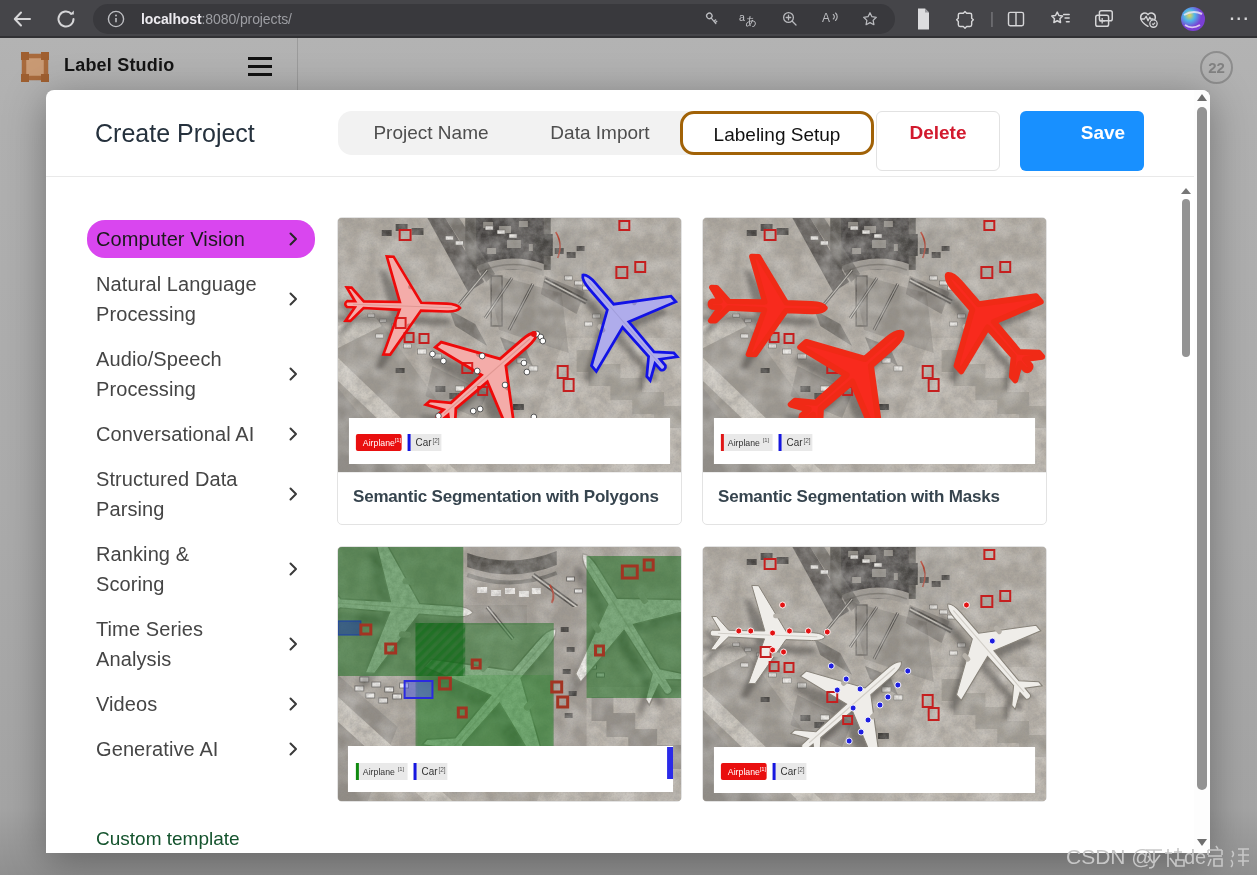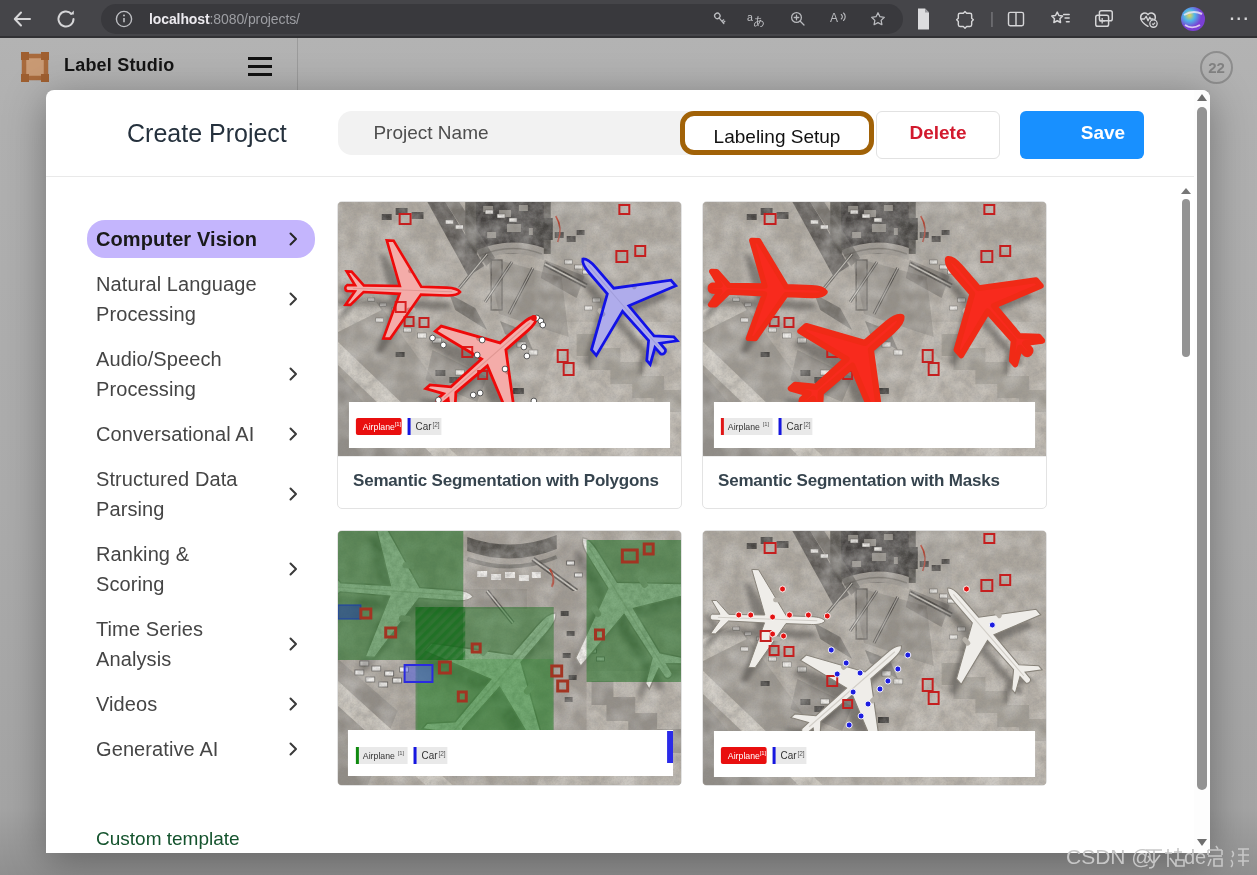--- a/index.html
+++ b/index.html
@@ -2,61 +2,61 @@
 <html><head>
 <meta charset="utf-8">
 <style>
   * { margin:0; padding:0; box-sizing:border-box; }
   html,body { width:1257px; height:875px; overflow:hidden; font-family:"Liberation Sans", sans-serif; }
   body { position:relative; background:#adadad; }
 
   
   #chrome { position:absolute; left:0; top:0; width:1257px; height:38px; background:#454549; border-bottom:2px solid #313134; }
   .cicon { position:absolute; top:0; height:38px; display:flex; align-items:center; justify-content:center; color:#d6d6d8; }
-  #urlpill { position:absolute; left:101px; top:4px; width:802px; height:30px; background:#39393d; border-radius:15px; display:flex; align-items:center;text-align:center; }
+  #urlpill { position:absolute; left:93px; top:4px; width:802px; height:30px; background:#39393d; border-radius:15px; display:flex; align-items:center;text-align:center; }
   #urltext { position:absolute; left:48px; top:0; height:30px; line-height:30px; font-size:14px; letter-spacing:-0.1px; color:#9d9ea3; }
   #urltext b { color:#eceaef; font-weight:700; }
 
   
   #page { position:absolute; left:0; top:38px; width:1257px; height:837px;
           background:linear-gradient(#b3b3b3, #b0b0b0 10%, #ababab 55%, #a4a4a4 92%, #8f8f8f); }
   #lshead { position:absolute; left:0; top:0; width:1257px; height:58px; }
   #lshead .divline { position:absolute; left:297px; top:0; width:1px; height:58px; background:#9b9b9b; }
   #lstitle { position:absolute; left:64px; top:17px; font-size:18px; font-weight:700; color:#141414; letter-spacing:.2px;}
   #burger { position:absolute; left:248px; top:19px; width:24px; height:19px; }
   #burger div { height:3px; background:#111; margin-bottom:5px; }
   #badge22 { position:absolute; left:1200px; top:13px; width:33px; height:33px; border:2px solid #8d8d8d; border-radius:50%;
              color:#828282; font-size:15px; font-weight:700; text-align:center; line-height:29px; }
 
   
   #modal { position:absolute; left:46px; top:90px; width:1164px; height:763px; background:#fff;
            border-radius:8px 8px 0 0; box-shadow:0 8px 40px rgba(0,0,0,.35); }
   #mhead { position:absolute; left:0; top:0; width:1164px; height:87px; border-bottom:1px solid #e9e9e9; }
-  #mtitle { position:absolute; left:49px; top:29px; font-size:25px; font-weight:500; color:#25313d;margin-left:32px; }
+  #mtitle { position:absolute; left:49px; top:29px; font-size:25px; font-weight:500; color:#25313d; }
   #tabs { position:absolute; left:292px; top:21px; width:536px; height:44px; background:#f2f2f2; border-radius:14px; }
   .tab { position:absolute; top:0; height:44px; line-height:44px; text-align:center; font-size:19px; font-weight:400; color:#4e4e4e; }
   #tab1 { left:8px; width:170px; }
   #tab2 { left:182px; width:160px; }
-  #tab3 { left:342px; top:0px; width:194px; height:44px; background:#fff; border:5px solid #a16207; border-radius:14px;
+  #tab3 { left:342px; top:0px; width:194px; height:44px; background:#fff; border:3px solid #a16207; border-radius:14px;
           color:#111; line-height:42px; }
-  .btn { position:absolute; top:21px; width:124px; height:48px; border-radius:6px; text-align:center; line-height:44px;
+  .btn { position:absolute; top:21px; width:124px; height:60px; border-radius:6px; text-align:center; line-height:44px;
          font-size:19px; font-weight:700; }
   #bdel { left:830px; background:#fff; border:1px solid #e2e2e2; color:#d21a2e; line-height:42px; }
   #bsave { left:974px; background:#1890ff; color:#fff;padding-left:42px; }
 
   
   #menu { position:absolute; left:41px; top:130px; width:228px; }
   .mi { position:relative; color:#454545; font-size:20px; line-height:30px; padding:4px 30px 4px 9px; margin-bottom:7px; letter-spacing:0.1px; }
   .chev { position:absolute; right:14px; top:50%; margin-top:-8px; width:16px; height:16px; }
-  .mi.act { background:#c4b5fd; border-radius:18px; color:#1a1a1a; font-weight:700; }
+  .mi.act { background:#d946ef; border-radius:18px; color:#1a1a1a; font-weight:400; }
   #customtpl { color:#14532d; font-weight:500; font-size:19px; position:absolute; left:50px; top:738px; }
 
   
   #cards { position:absolute; left:291px; top:111px; width:710px; }
-  .card { position:absolute; width:345px; background:#fff; border:1px solid #e3e3e3; border-radius:5px; overflow:hidden; }
+  .card { position:absolute; width:345px; background:#fff; border:1px solid #e3e3e3; border-radius:5px; overflow:hidden;margin-top:16px; }
   .cimg { width:343px; height:254px; position:relative; background:#b3ada4; }
   .ccap { width:343px; height:52px; border-top:1px solid #ededed; position:relative; }
   .ccap div { position:absolute; left:15px; top:14px; font-size:17px; font-weight:700; letter-spacing:-0.2px; color:#36444e; }
 
   
   .sbthumb { position:absolute; background:#939393; border-radius:5px; }
 
   #watermark { position:absolute; left:1066px; top:844px; }
 </style>
 </head>
@@ -156,20 +156,21 @@
       <path d="M4 9c5-3 12-4 18-1M5 19c4 3 10 3 15 0" stroke="#f0e9f8" stroke-width="2" fill="none" opacity="0.8"></path>
     </svg>
   <div class="cicon" style="left:1228px;width:24px;color:#d6d6d8;font-size:16px;letter-spacing:1.5px;font-weight:700">···</div>
 </div>
 
 <div id="modal">
   <div id="mhead">
     <div id="mtitle">Create Project</div>
     <div id="tabs">
       <div class="tab" id="tab1">Project Name</div>
+      <div class="tab" id="tab2">Data Import</div>
       <div class="tab" id="tab3">Labeling Setup</div>
     </div>
     <div class="btn" id="bdel">Delete</div>
     <div class="btn" id="bsave">Save</div>
   </div>
 
   <div id="menu">
     <div class="mi act">Computer Vision<svg class="chev" viewBox="0 0 16 16">
           <path d="M5.5 2.5 11 8l-5.5 5.5" stroke="#262626" stroke-width="2" fill="none" stroke-linecap="round" stroke-linejoin="round"></path>
         </svg></div>

